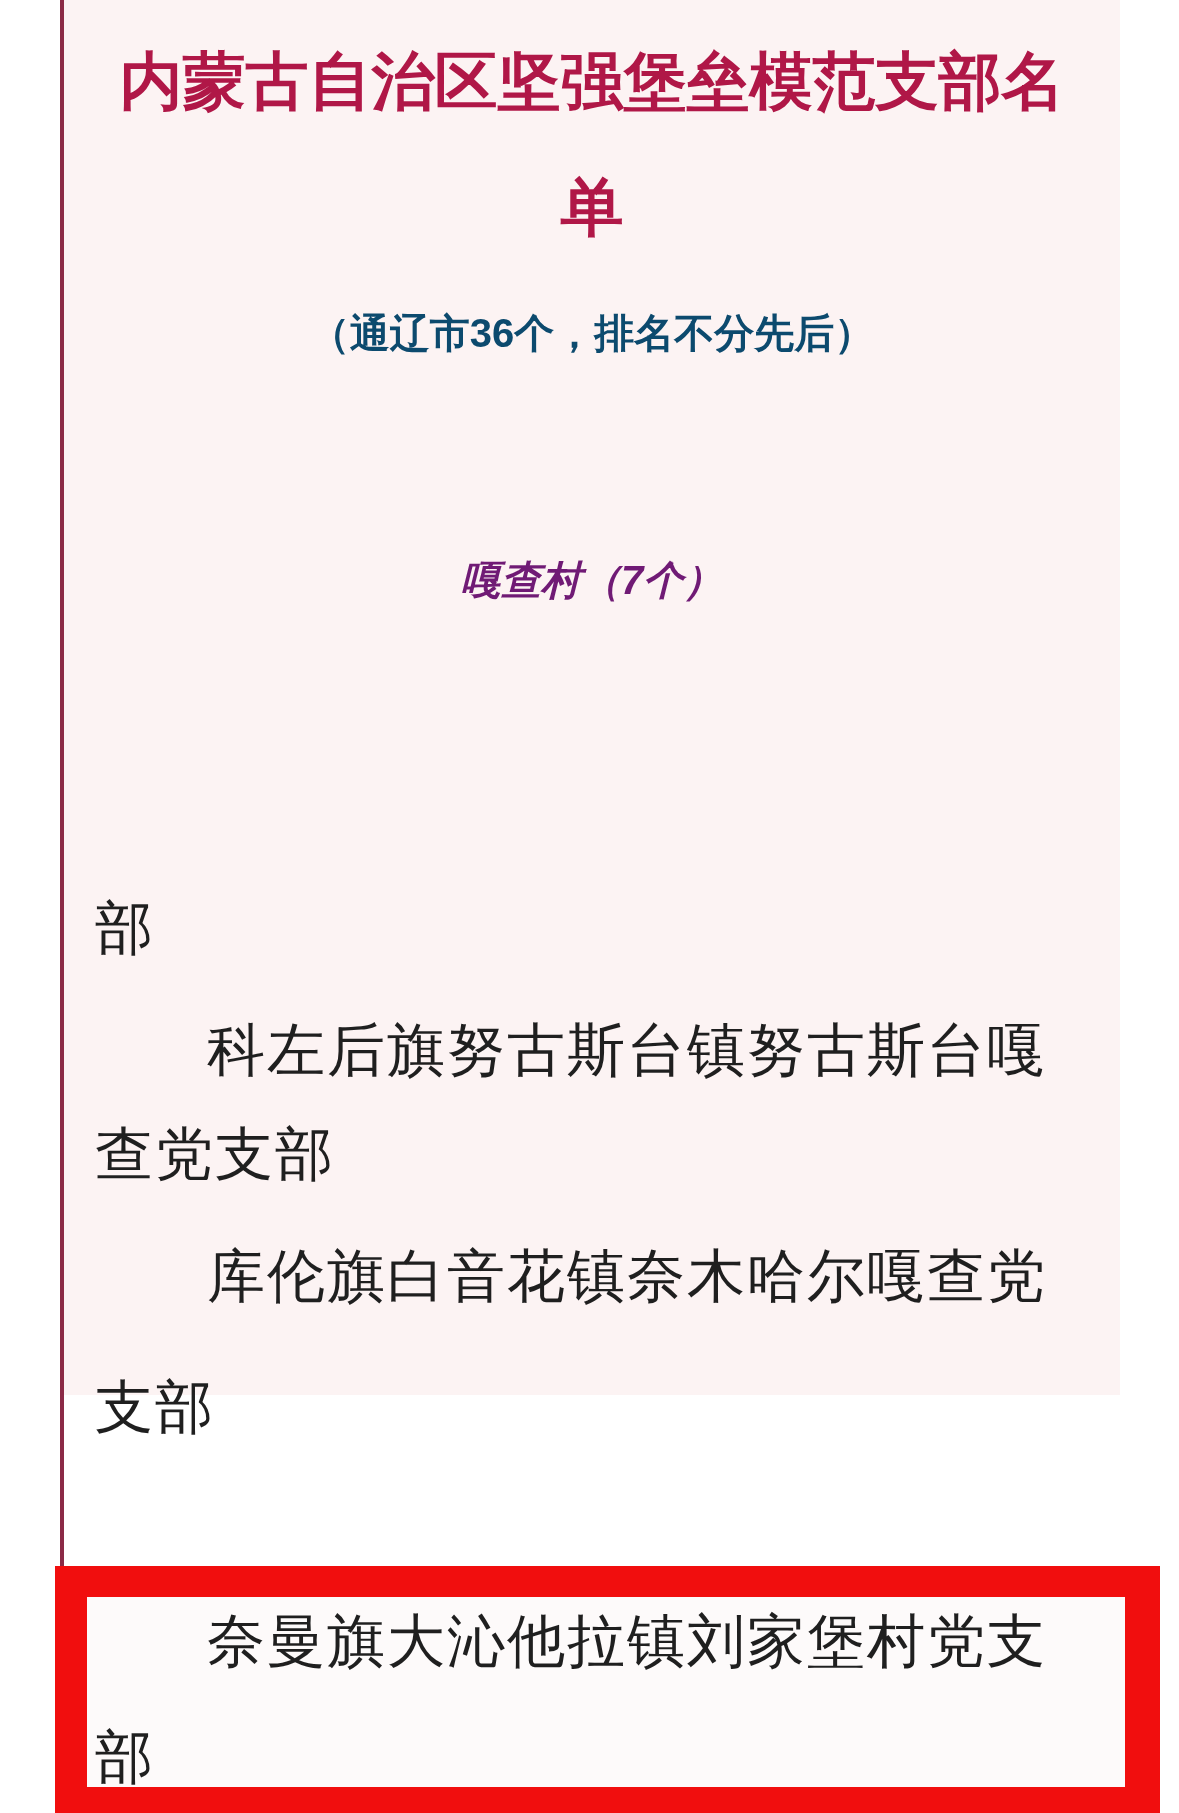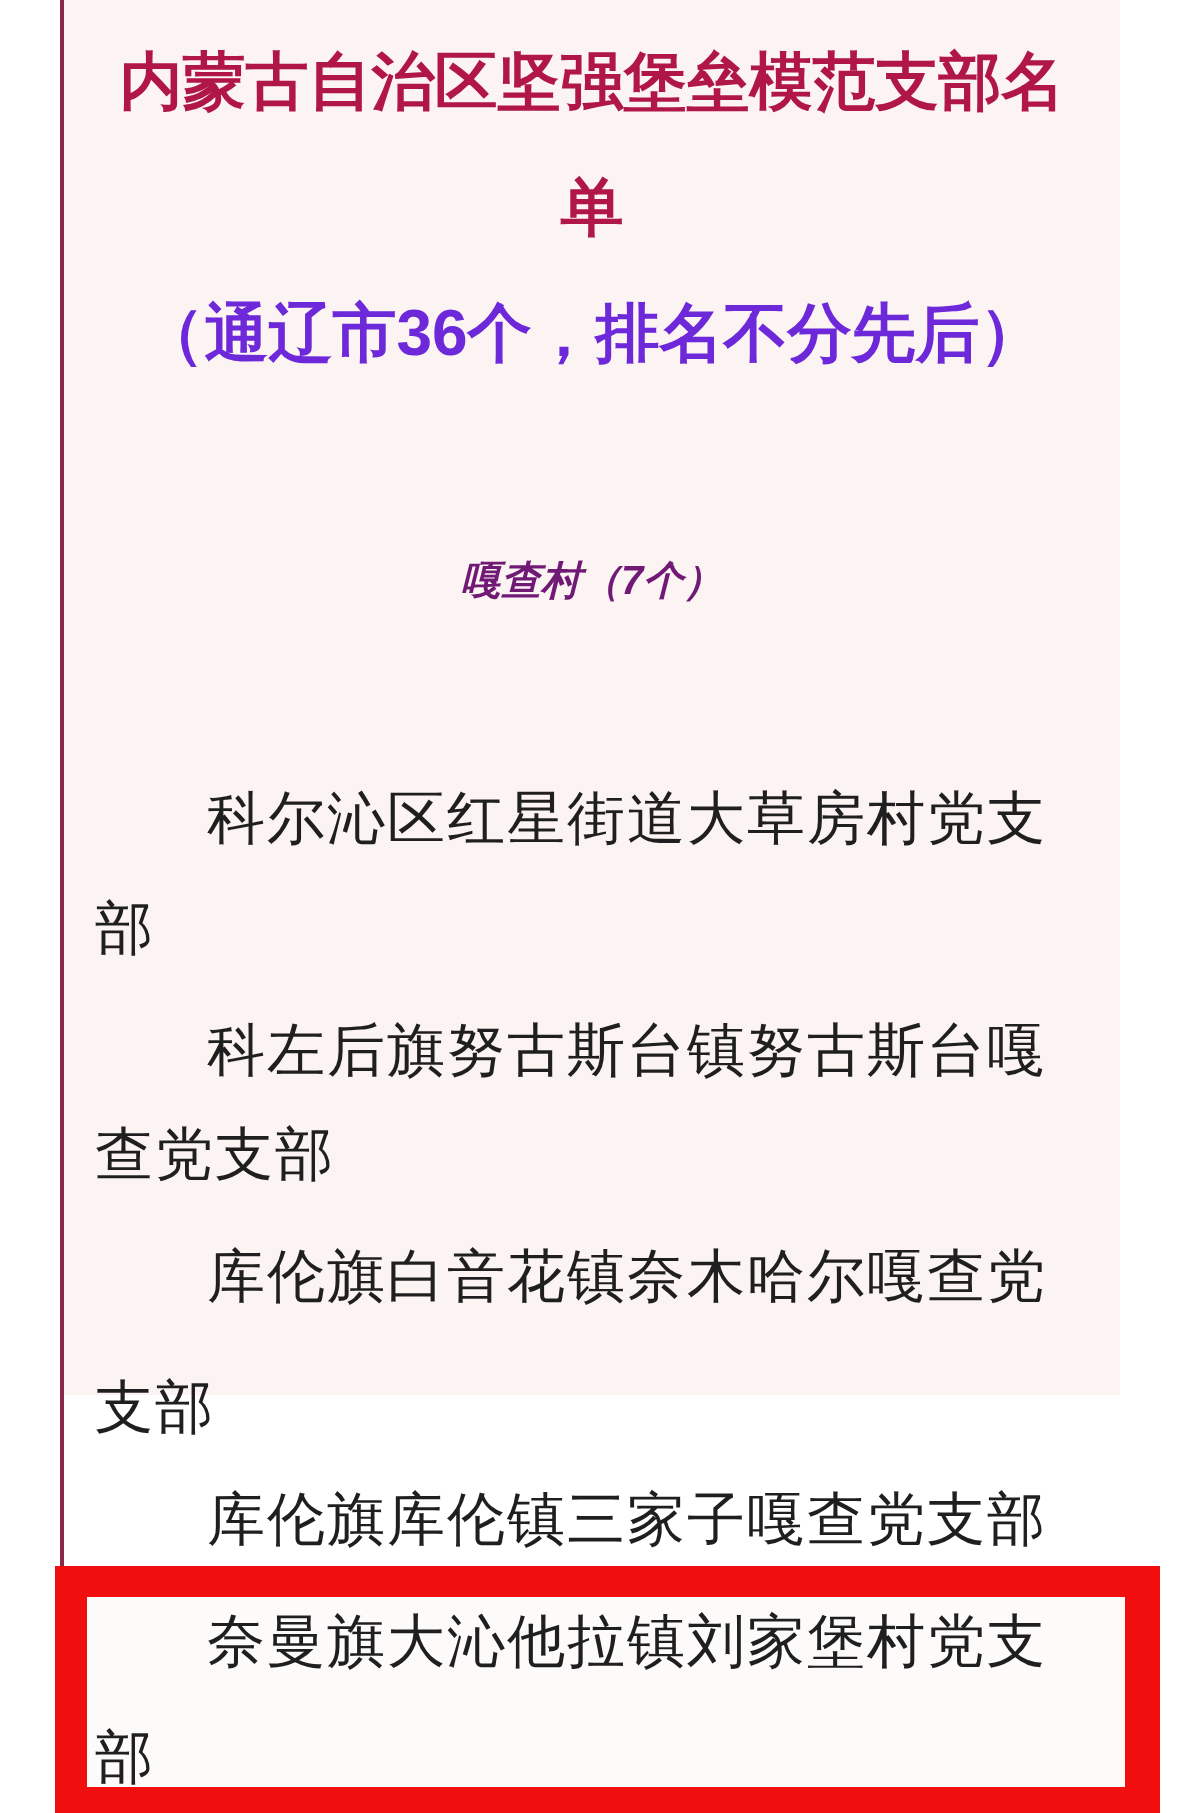--- a/index.html
+++ b/index.html
@@ -9,21 +9,21 @@
     font-family:"Liberation Sans",sans-serif;
     position:relative;
     overflow:hidden;
   }
   .page{position:absolute;left:0;top:0;width:1179px;height:1813px;background:#ffffff;overflow:hidden;}
   .left-rule{position:absolute;left:60px;top:0;width:4px;height:1566px;background:#8b2a46;z-index:2;}
   .panel{position:absolute;left:64px;top:0;width:1056px;height:1395px;background:#fcf3f3;z-index:1;}
   .line{position:absolute;white-space:nowrap;}
   .center{left:0;width:100%;text-align:center;}
   .title{font-weight:bold;color:#b01747;font-size:63px;line-height:66px;}
-  .subtitle{font-weight:bold;color:#6d28d9;font-size:64px;line-height:64px;}
+  .subtitle{font-weight:bold;color:#0c4a6e;font-size:40px;line-height:64px;}
   .section{font-weight:bold;color:#701a75;font-size:40px;line-height:62px;font-style:italic;}
   #branch-list{position:absolute;left:0;top:0;width:100%;height:100%;}
   .bline{
     position:absolute;left:31px;
     font-size:58px;line-height:62px;letter-spacing:2px;
     color:#1f1f1f;white-space:nowrap;
   }
   .bline.ind{left:143px;}
   .highlight-box{
     position:absolute;left:55px;top:1566px;width:1105px;height:247px;
@@ -43,27 +43,25 @@
 <div class="page">
   <div class="left-rule"></div>
 
   <div class="panel">
     <div class="line center title" style="top:48px">内蒙古自治区坚强堡垒模范支部名</div>
     <div class="line center title" style="top:174px">单</div>
     <div class="line center subtitle" style="top:301px">（通辽市36个，排名不分先后）</div>
     <div class="line center section" style="top:549px">嘎查村（7个）</div>
 
     <div id="branch-list">
-        <div class="bline ind" style="top: 787px;">科尔沁区红星街道大草房村党支</div>
         <div class="bline" style="top: 897px;">部</div>
         <div class="bline ind" style="top: 1019px;">科左后旗努古斯台镇努古斯台嘎</div>
         <div class="bline" style="top: 1123px;">查党支部</div>
         <div class="bline ind" style="top: 1245px;">库伦旗白音花镇奈木哈尔嘎查党</div>
         <div class="bline" style="top: 1376px; text-align: center;">支部</div>
-        <div class="bline ind" style="top: 1488px;">库伦旗库伦镇三家子嘎查党支部</div>
       </div>
   </div>
 
   <div class="highlight-box">
     <div class="highlight-inner"></div>
     <div id="highlight-lines">
         <div class="bline ind" style="top: 44px;">奈曼旗大沁他拉镇刘家堡村党支</div>
         <div class="bline" style="top: 160px;">部</div>
       </div>
   </div>

